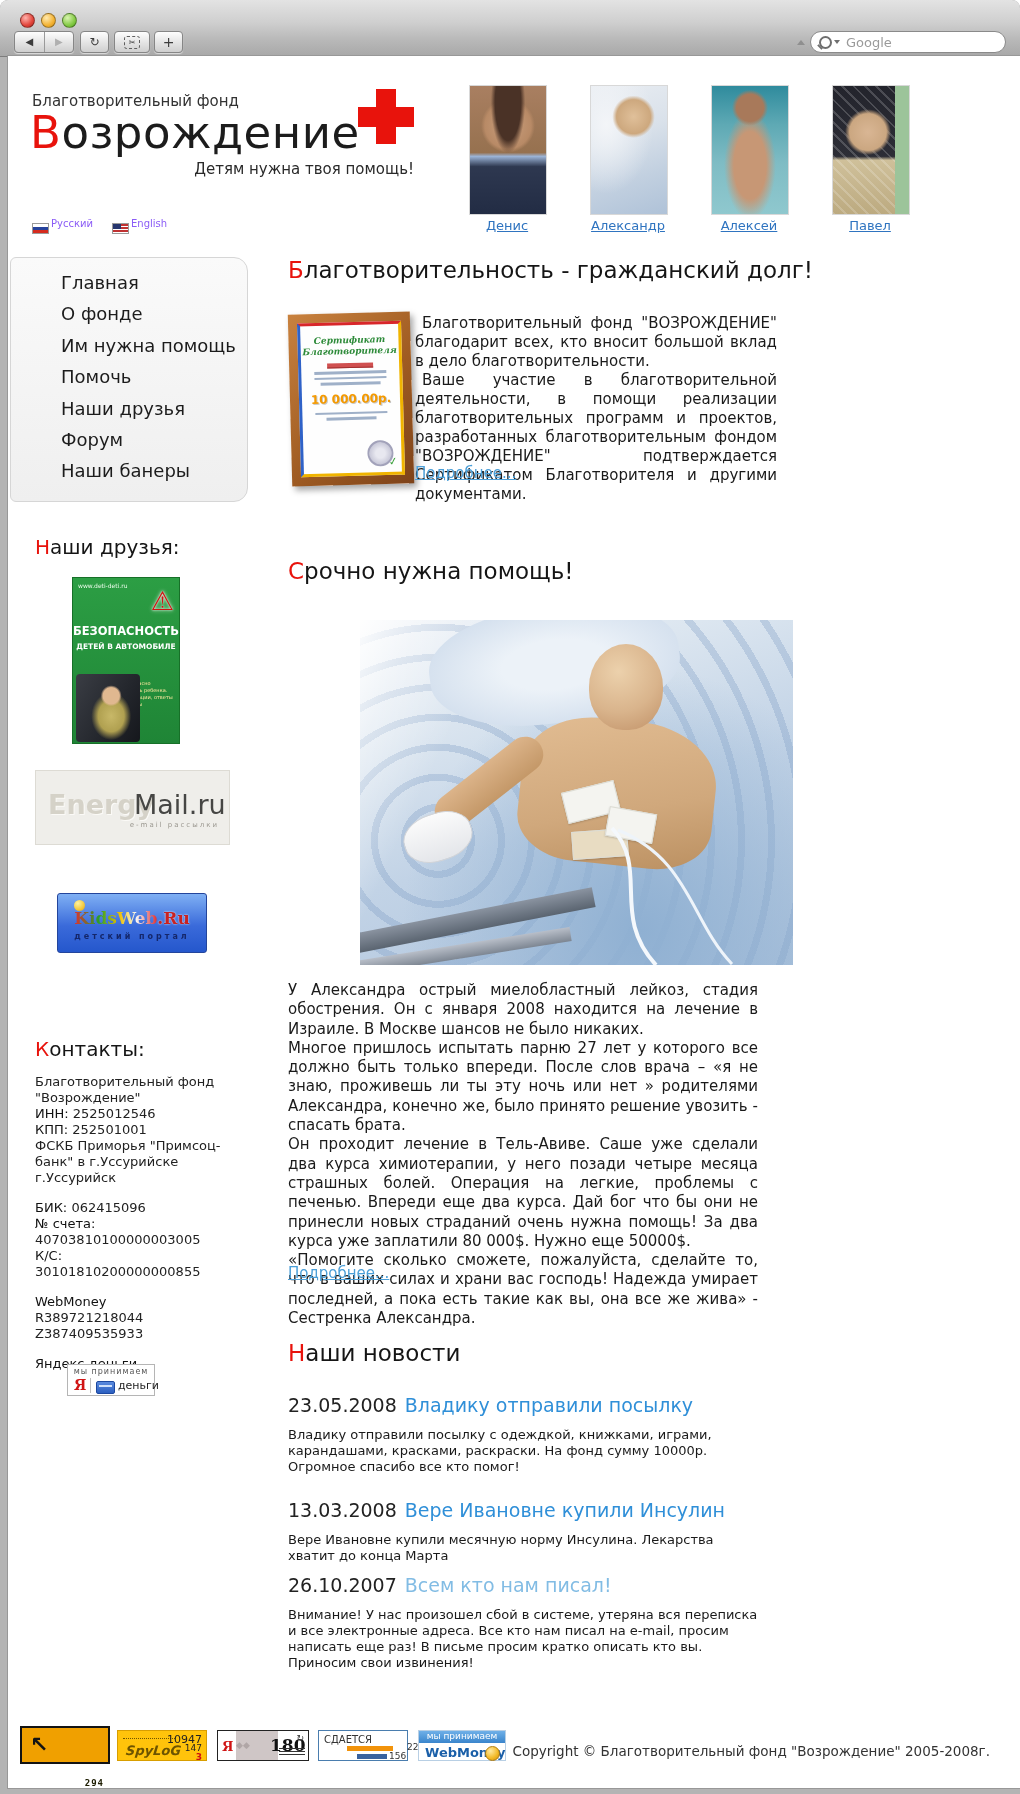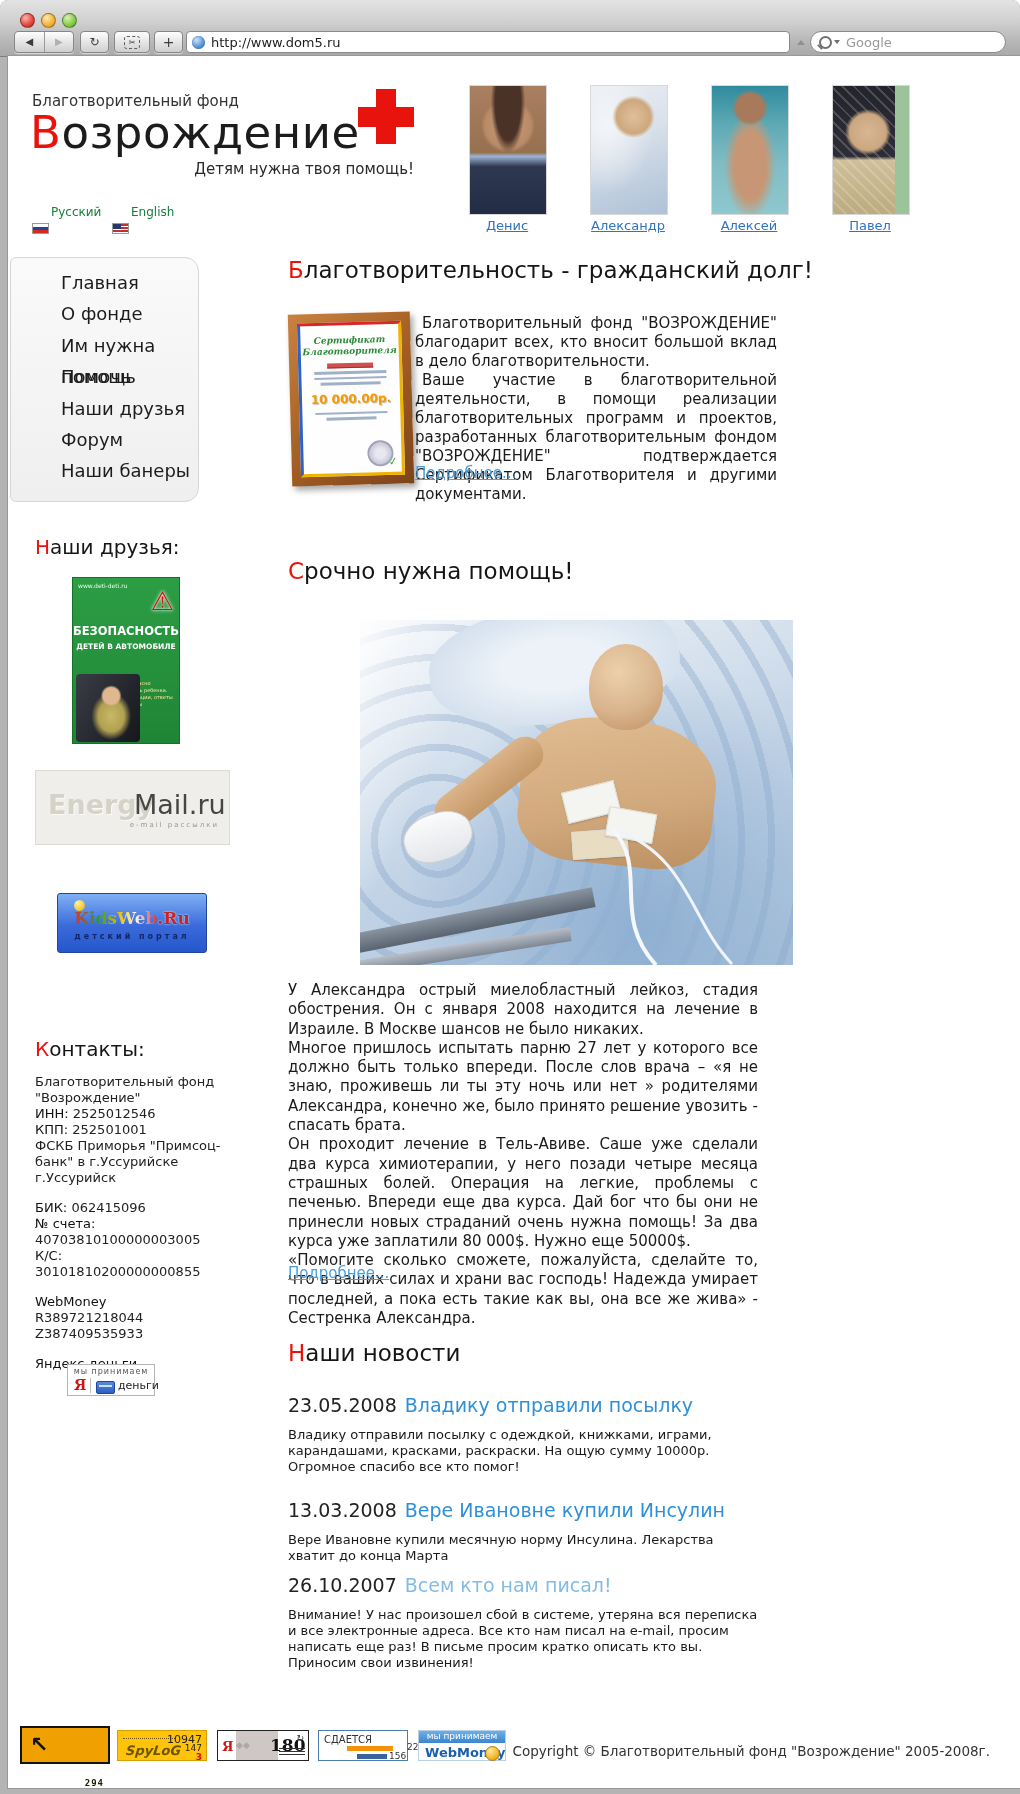--- a/index.html
+++ b/index.html
@@ -59,23 +59,23 @@
     linear-gradient(#2f8b9d 0%,#5ea9b4 30%,#7fbcc4 60%,#8fc8ce 100%);}
   .kid4{background:
     radial-gradient(circle at 46% 36%,#d9b694 0%,#cba781 20%,transparent 25%),
     linear-gradient(90deg,transparent 82%,#9cc49a 82%),
     repeating-linear-gradient(45deg,rgba(255,255,255,.18) 0 2px,transparent 2px 8px),
     linear-gradient(#23242c 0%,#2c2d36 55%,#cfc09a 58%,#bcaa80 100%);}
   .flag{top:167px;width:17px;height:11px;border:1px solid #9a9a9a;box-sizing:border-box;}
   .flag-ru{background:linear-gradient(#fff 0 33%,#26429c 33% 66%,#d52b1e 66%);}
   .flag-us{background:repeating-linear-gradient(#c03232 0 1.6px,#fff 1.6px 3.2px);}
   .flag-us i{position:absolute;left:0;top:0;width:8px;height:5px;background:#26366e;}
-  .langlabel{top:149px;font-size:12px;color:#15803d;text-decoration:none;}
-  
-  .menu-box{left:2px;top:201px;width:189px;height:245px;background:linear-gradient(#fafafa,#efefef);
+  .langlabel{top:162px;font-size:10px;color:#8b5cf6;text-decoration:none;}
+  
+  .menu-box{left:2px;top:201px;width:238px;height:245px;background:linear-gradient(#fafafa,#efefef);
     border:1px solid #d6d6d6;border-radius:6px 14px 14px 6px;box-sizing:border-box;}
   .menu-item{display:block;height:31.4px;line-height:31.4px;padding-left:50px;font-size:18px;color:#1c1c1c;text-decoration:none;}
   .side-h{font-size:20px;color:#151515;}
   .side-h::first-letter{color:#e8130c;}
   
   .bn-deti{left:64px;top:521px;width:108px;height:167px;background:linear-gradient(#2c9e44,#1f8536);border:1px solid #177028;box-sizing:border-box;}
   .bn-deti .url{position:absolute;left:5px;top:4px;font-size:6px;color:#eafbe9;}
   .bn-deti .warn{position:absolute;right:5px;top:8px;font-size:26px;color:#d01414;text-shadow:0 0 2px #fff,0 0 4px #fff;}
   .bn-deti .t1{position:absolute;left:0;top:46px;width:100%;text-align:center;font-size:11.5px;font-weight:bold;color:#fff;}
   .bn-deti .t2{position:absolute;left:0;top:64px;width:100%;text-align:center;font-size:7.5px;font-weight:bold;color:#fff;}
@@ -204,24 +204,20 @@
     <div class="btn" style="left:80px;width:27px;">
       <span>↻</span>
     </div>
     <div class="btn" style="left:114px;width:34px;">
       <span class="snipbox">✂</span>
     </div>
     <div class="btn" style="left:154px;width:27px;font-size:14px;">
       <span>+</span>
     </div>
 
-    <div class="urlfield">
-      <span class="globe"></span>
-      <span>http://www.dom5.ru</span>
-    </div>
     <div class="caret-up"></div>
     <div class="searchfield">
       <span class="mag"></span>
       <span class="mag-arrow"></span>
       <span>Google</span>
     </div>
   </div>
 
   <div class="page">
 
@@ -357,21 +353,21 @@
       <p>Многое пришлось испытать парню 27 лет у которого все должно быть только впереди. После слов врача – «я не знаю, проживешь ли ты эту ночь или нет » родителями Александра, конечно же, было принято решение увозить - спасать брата.</p>
       <p>Он проходит лечение в Тель-Авиве. Саше уже сделали два курса химиотерапии, у него позади четыре месяца страшных болей. Операция на легкие, проблемы с печенью. Впереди еще два курса. Дай бог что бы они не принесли новых страданий очень нужна помощь! За два курса уже заплатили 80 000$. Нужно еще 50000$.</p>
       <p>«Помогите сколько сможете, пожалуйста, сделайте то, что в ваших силах и храни вас господь! Надежда умирает последней, а пока есть такие как вы, она все же жива» - Сестренка Александра.</p>
     </div>
     <a class="abs morelink" style="left:280px;top:1208px;">Подробнее...</a>
 
     <div class="abs h1" style="left:280px;top:1284px;">Наши новости</div>
 
     <div class="abs" style="left:280px;top:1338px;">
       <span class="news-date">23.05.2008</span><a class="news-title">Владику отправили посылку</a>
-      <div class="news-body">Владику отправили посылку с одеждкой, книжками, играми, карандашами, красками, раскраски. На ощую сумму 10000р.
+      <div class="news-body">Владику отправили посылку с одеждкой, книжками, играми, карандашами, красками, раскраски. На фонд сумму 10000р.
 Огромное спасибо все кто помог!</div>
     </div>
     <div class="abs" style="left:280px;top:1443px;">
       <span class="news-date">13.03.2008</span><a class="news-title">Вере Ивановне купили Инсулин</a>
       <div class="news-body">Вере Ивановне купили месячную норму Инсулина. Лекарства хватит до конца Марта</div>
     </div>
     <div class="abs" style="left:280px;top:1518px;">
       <span class="news-date">26.10.2007</span><a class="news-title visited">Всем кто нам писал!</a>
       <div class="news-body">Внимание! У нас произошел сбой в системе, утеряна вся переписка и все электронные адреса. Все кто нам писал на e-mail, просим написать еще раз! В письме просим кратко описать кто вы. Приносим свои извинения!</div>
     </div>

